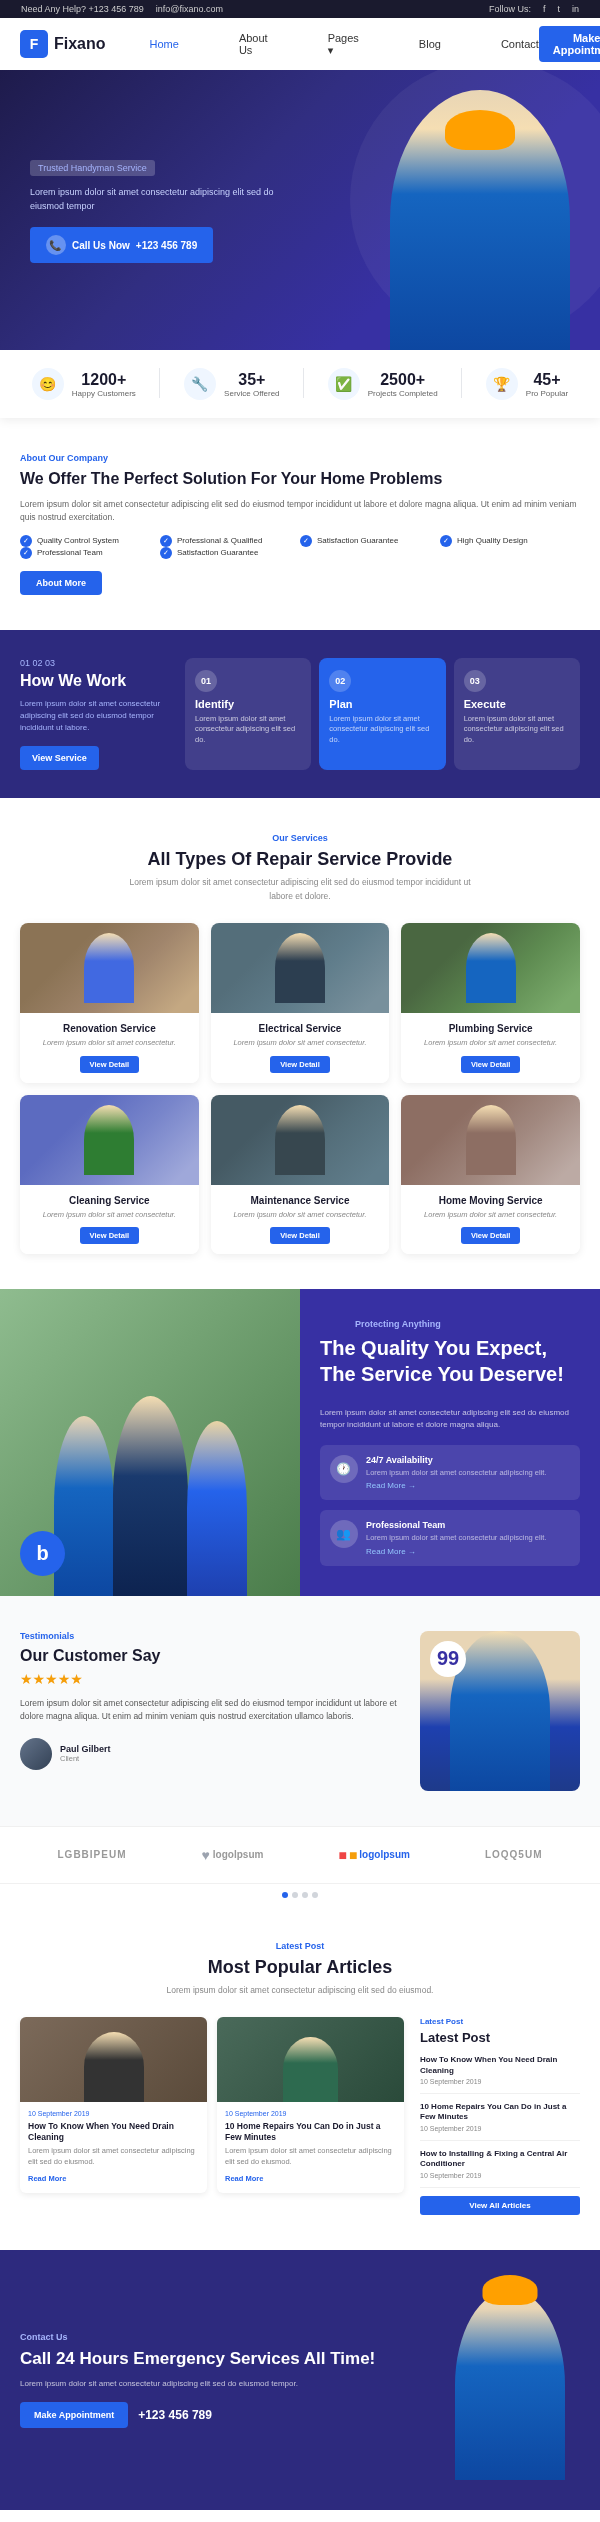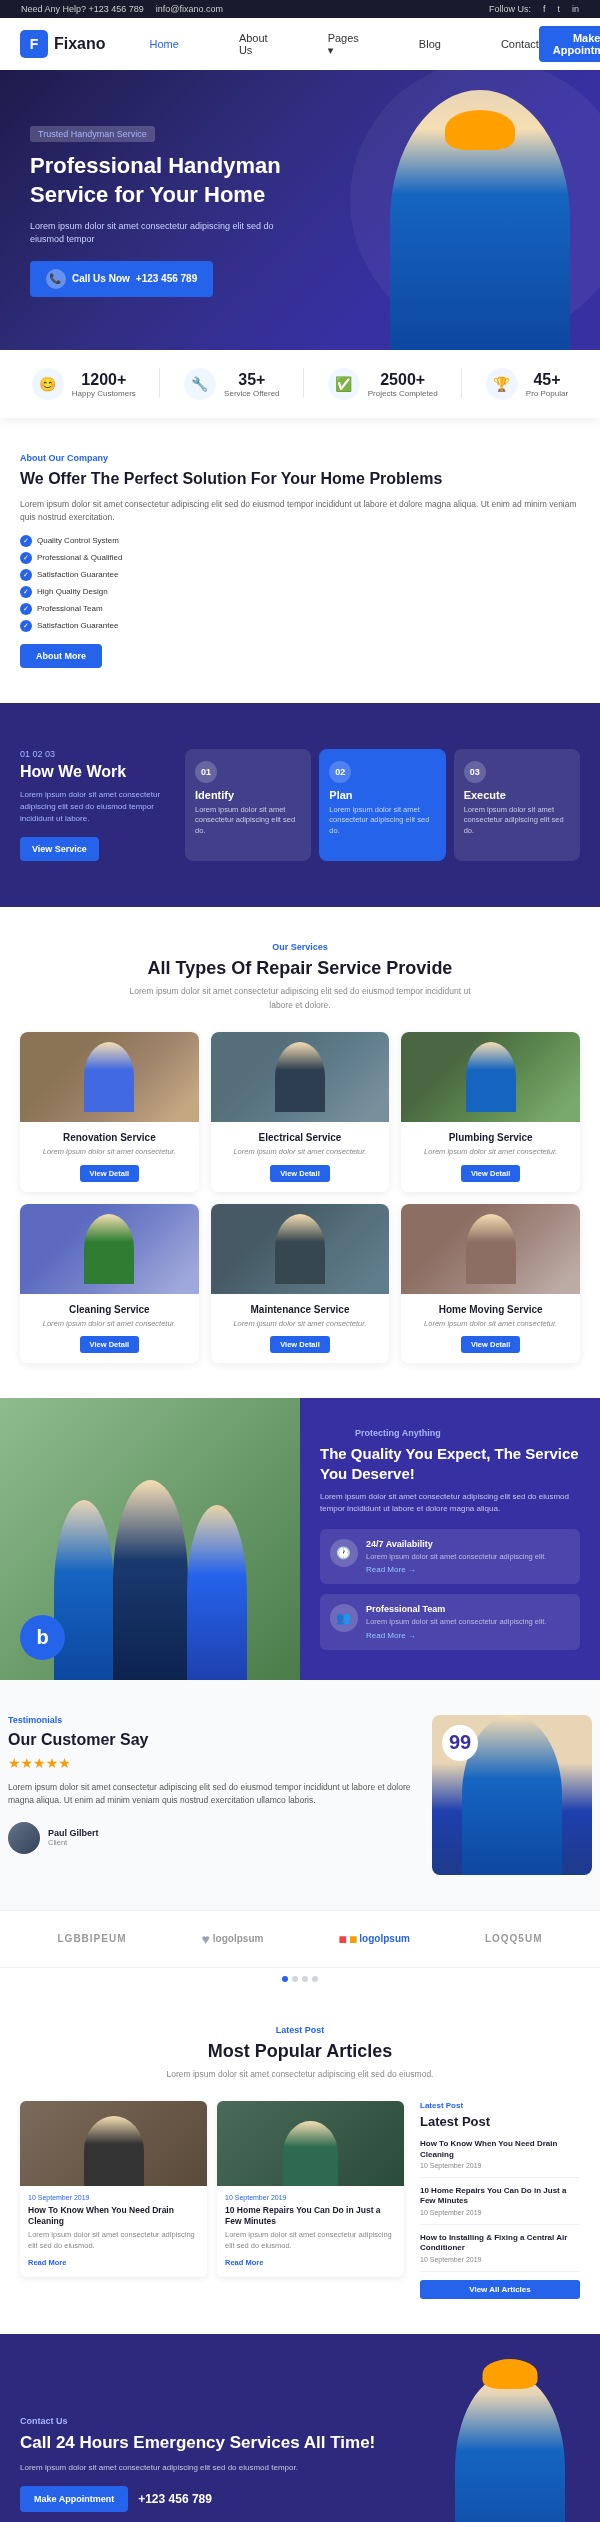--- a/index.html
+++ b/index.html
@@ -40,27 +40,27 @@
     .about-images { width: 200px; min-width: 200px; position: relative; height: 200px; }
     .about-img1 { width: 145px; height: 160px; background: linear-gradient(135deg, #64748b, #334155); border-radius: 8px; position: absolute; top: 0; left: 0; overflow: hidden; }
     .about-img2 { width: 100px; height: 110px; background: linear-gradient(135deg, #475569, #1e293b); border-radius: 8px; position: absolute; bottom: 0; right: 0; overflow: hidden; }
     .about-badge { position: absolute; bottom: 10px; left: 10px; background: #2563eb; color: #fff; padding: 8px 10px; border-radius: 6px; text-align: center; z-index: 3; }
     .about-badge-num { font-size: 18px; font-weight: 800; }
     .about-badge-text { font-size: 7px; line-height: 1.3; }
     .about-content { flex: 1; }
     .section-tag { color: #2563eb; font-size: 9px; font-weight: 600; margin-bottom: 6px; }
     .about-content h2 { font-size: 16px; font-weight: 800; color: #1a1a2e; margin-bottom: 8px; line-height: 1.3; }
     .about-content p { font-size: 8.5px; color: #666; line-height: 1.6; margin-bottom: 10px; }
-    .features-grid { display: grid; grid-template-columns: 1fr; gap: 5px; margin-bottom: 12px; }
+    .features-grid { display: grid; grid-template-columns: 1fr 1fr 1fr 1fr; margin-bottom: 12px; }
     .feature-item { display: flex; align-items: center; gap: 5px; font-size: 8px; color: #333; }
     .feature-check { width: 12px; height: 12px; background: #2563eb; border-radius: 50%; display: flex; align-items: center; justify-content: center; color: #fff; font-size: 7px; flex-shrink: 0; }
     .btn-primary { background: #2563eb; color: #fff; padding: 7px 16px; border-radius: 4px; font-size: 9px; font-weight: 600; border: none; cursor: pointer; }
 
     
-    .how-work { background: #2d2a7e; padding: 46px 20px; }
+    .how-work { background: #2d2a7e; padding: 28px 20px; }
     .how-work-inner { display: flex; gap: 15px; }
     .how-work-left { max-width: 150px; }
     .how-work-left h2 { color: #fff; font-size: 16px; font-weight: 800; margin-bottom: 8px; }
     .how-work-left p { color: #a5b4fc; font-size: 8px; line-height: 1.5; margin-bottom: 12px; }
     .how-work-steps { display: flex; gap: 8px; flex: 1; }
     .step-card { background: rgba(255,255,255,0.1); border-radius: 8px; padding: 12px 10px; flex: 1; }
     .step-card.active { background: #2563eb; }
     .step-num { background: rgba(255,255,255,0.2); color: #fff; font-size: 9px; font-weight: 700; width: 22px; height: 22px; border-radius: 50%; display: flex; align-items: center; justify-content: center; margin-bottom: 6px; }
     .step-title { color: #fff; font-size: 11px; font-weight: 700; margin-bottom: 4px; }
     .step-text { color: rgba(255,255,255,0.7); font-size: 7.5px; line-height: 1.4; }
@@ -87,21 +87,21 @@
     .quality-content h2 { color: #fff; font-size: 15px; font-weight: 800; margin-bottom: 8px; line-height: 1.3; }
     .quality-content p { color: rgba(255,255,255,0.7); font-size: 8px; line-height: 1.5; margin-bottom: 14px; }
     .quality-features { display: flex; flex-direction: column; gap: 10px; }
     .q-feature { background: rgba(255,255,255,0.1); border-radius: 6px; padding: 10px; display: flex; gap: 8px; align-items: flex-start; }
     .q-feature-icon { width: 28px; height: 28px; background: rgba(255,255,255,0.2); border-radius: 50%; display: flex; align-items: center; justify-content: center; color: #fff; font-size: 12px; flex-shrink: 0; }
     .q-feature-content h4 { color: #fff; font-size: 9px; font-weight: 700; margin-bottom: 2px; }
     .q-feature-content p { color: rgba(255,255,255,0.6); font-size: 7.5px; margin: 0; }
     .q-feature-link { color: #93c5fd; font-size: 8px; text-decoration: none; display: block; margin-top: 3px; }
 
     
-    .testimonials { padding: 35px 8px; display: flex; gap: 12px; background: #f9fafb; }
+    .testimonials { padding: 35px 20px; display: flex; gap: 12px; background: #f9fafb; }
     .testimonials-content { flex: 1; }
     .testimonials-content .section-tag { color: #2563eb; }
     .testimonials-content h2 { font-size: 16px; font-weight: 800; color: #1a1a2e; margin-bottom: 6px; }
     .stars { color: #f59e0b; font-size: 14px; margin-bottom: 10px; }
     .testimonial-text { font-size: 8.5px; color: #555; line-height: 1.6; margin-bottom: 14px; }
     .testimonial-author { display: flex; align-items: center; gap: 8px; }
     .author-avatar { width: 32px; height: 32px; background: linear-gradient(135deg, #64748b, #334155); border-radius: 50%; }
     .author-info h4 { font-size: 9px; font-weight: 700; color: #1a1a2e; }
     .author-info p { font-size: 7.5px; color: #888; }
     .testimonial-image { width: 160px; min-width: 160px; background: #3730a3; border-radius: 8px; overflow: hidden; position: relative; }
@@ -207,21 +207,20 @@
   </div>
   <button class="nav-cta">
     <span>Make Appointment</span>
     <span>▼</span>
   </button>
 </nav>
 
 <section class="hero">
   <div class="hero-content">
     <span class="hero-tag">Trusted Handyman Service</span>
-    <h1>Professional Handyman Service for Your Home</h1>
     <p>Lorem ipsum dolor sit amet consectetur adipiscing elit sed do eiusmod tempor</p>
     <button class="hero-cta">
       <span class="phone-icon">📞</span>
       <span>Call Us Now</span>
       <span>+123 456 789</span>
     </button>
   </div>
   <div class="hero-illus">
     <div class="hero-bg-circle"></div>
     <div class="hero-person-illus">
@@ -415,21 +414,21 @@
       <div class="w-fig" style="width:60px;height:180px;background:linear-gradient(180deg,#e8d5b5 0%,#1565c0 40%,#0d47a1 100%);"></div>
       <div class="w-fig" style="width:75px;height:200px;background:linear-gradient(180deg,#f5deb3 0%,#1a3a6e 40%,#0d2350 100%);"></div>
       <div class="w-fig" style="width:60px;height:175px;background:linear-gradient(180deg,#ead5a5 0%,#2563eb 40%,#1e40af 100%);"></div>
     </div>
     <div class="logo-badge">
       <span style="font-size:20px;font-weight:900;">b</span>
     </div>
   </div>
   <div class="quality-content">
     <div class="section-tag">Protecting Anything</div>
-    <h2 style="color:#fff;font-size:15px;font-weight:800;margin-bottom:8px;line-height:1.3;">The Quality You Expect, The Service You Deserve!</h2>
+    <h2 style="color:#fff;font-size:20px;font-weight:800;margin-bottom:20px;line-height:1.3;">The Quality You Expect, The Service You Deserve!</h2>
     <p style="color:rgba(255,255,255,0.7);font-size:8px;line-height:1.5;margin-bottom:14px;">Lorem ipsum dolor sit amet consectetur adipiscing elit sed do eiusmod tempor incididunt ut labore et dolore magna aliqua.</p>
     <div class="quality-features">
       <div class="q-feature">
         <div class="q-feature-icon">🕐</div>
         <div class="q-feature-content">
           <h4>24/7 Availability</h4>
           <p>Lorem ipsum dolor sit amet consectetur adipiscing elit.</p>
           <a href="#" class="q-feature-link">Read More →</a>
         </div>
       </div>

